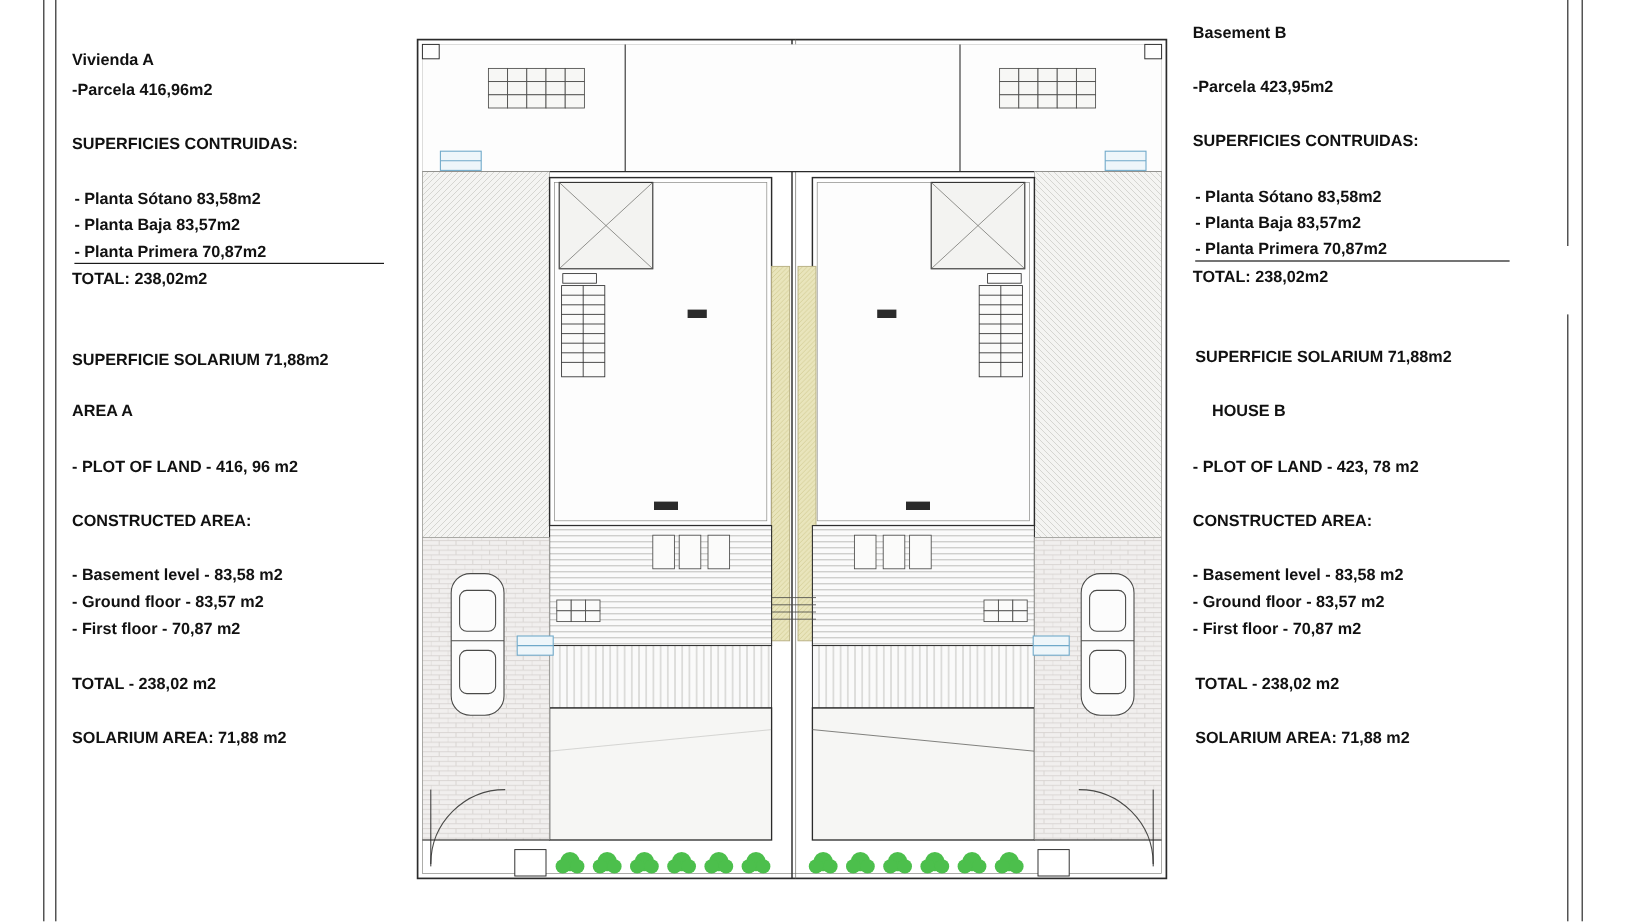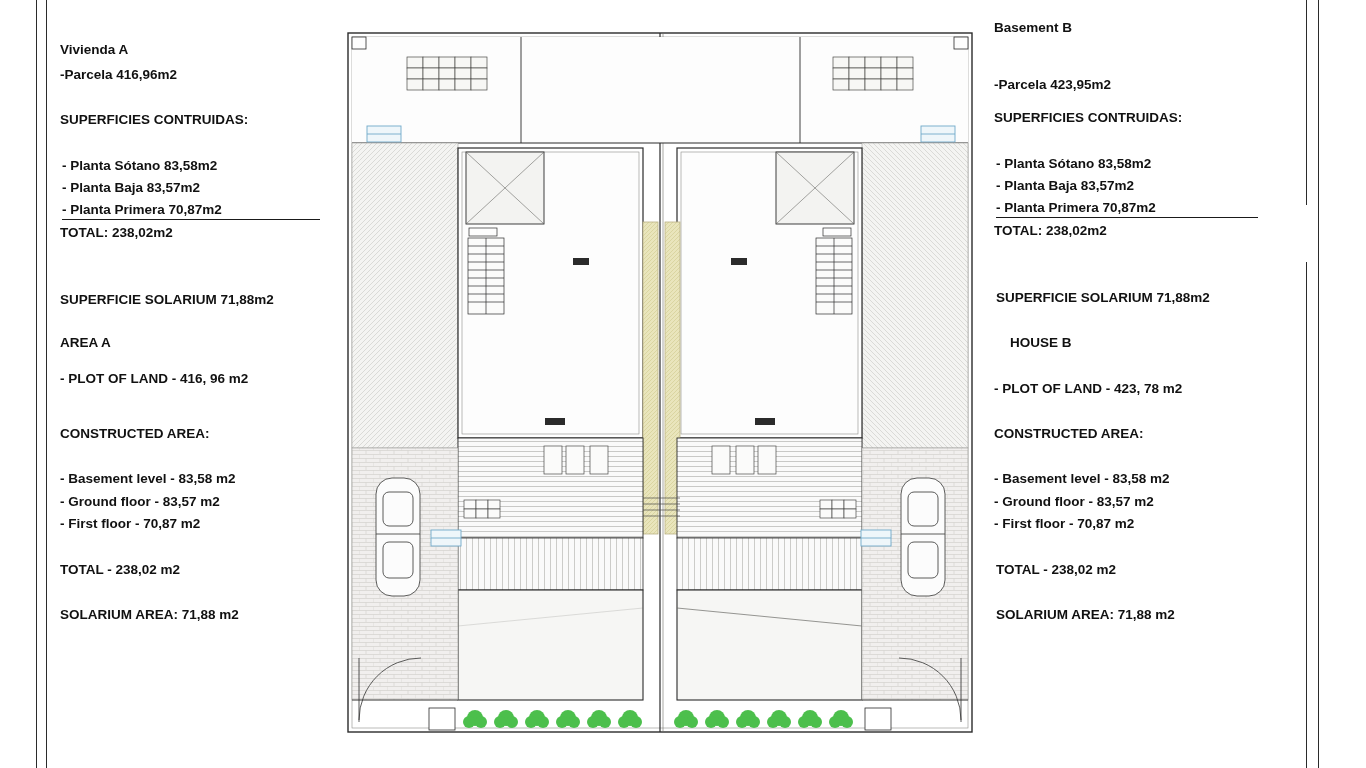--- a/index.html
+++ b/index.html
@@ -72,32 +72,32 @@
   <div class="ln" style="top:68px; left:0;">-Parcela 416,96m2</div>
   <div class="ln b" style="top:113px; left:0;">SUPERFICIES CONTRUIDAS:</div>
   <div class="ln" style="top:159px; left:2px;">- Planta Sótano 83,58m2</div>
   <div class="ln" style="top:181px; left:2px;">- Planta Baja 83,57m2</div>
   <div class="ln" style="top:203px; left:2px;">- Planta Primera 70,87m2</div>
   <div class="underline-block" style="top:219px; left:2px; width:258px;"></div>
   <div class="ln" style="top:226px; left:0;">TOTAL: 238,02m2</div>
 
   <div class="ln b" style="top:293px; left:0;">SUPERFICIE SOLARIUM 71,88m2</div>
   <div class="ln b" style="top:336px; left:0;">AREA A</div>
-  <div class="ln b" style="top:372px; left:0;">- PLOT OF LAND - 416, 96 m2</div>
+  <div class="ln b" style="top:382px; left:0;">- PLOT OF LAND - 416, 96 m2</div>
   <div class="ln b" style="top:427px; left:0;">CONSTRUCTED AREA:</div>
   <div class="ln b" style="top:472px; left:0;">- Basement level - 83,58 m2</div>
   <div class="ln b" style="top:495px; left:0;">- Ground floor - 83,57 m2</div>
   <div class="ln b" style="top:517px; left:0;">- First floor - 70,87 m2</div>
   <div class="ln b" style="top:563px; left:0;"> TOTAL - 238,02 m2</div>
   <div class="ln b" style="top:608px; left:0;">SOLARIUM AREA: 71,88 m2</div>
 </div>
 
 <div class="col col-right">
   <div class="ln b" style="top:21px; left:0;">Basement B</div>
-  <div class="ln" style="top:78px; left:0;">-Parcela 423,95m2</div>
+  <div class="ln" style="top:66px; left:0;">-Parcela 423,95m2</div>
   <div class="ln b" style="top:111px; left:0;">SUPERFICIES CONTRUIDAS:</div>
   <div class="ln" style="top:157px; left:2px;">- Planta Sótano 83,58m2</div>
   <div class="ln" style="top:179px; left:2px;">- Planta Baja 83,57m2</div>
   <div class="ln" style="top:201px; left:2px;">- Planta Primera 70,87m2</div>
   <div class="underline-block" style="top:217px; left:2px; width:262px;"></div>
   <div class="ln" style="top:224px; left:0;">TOTAL: 238,02m2</div>
 
   <div class="ln b" style="top:291px; left:2px;">SUPERFICIE SOLARIUM 71,88m2</div>
   <div class="ln b" style="top:336px; left:16px;">HOUSE B</div>
   <div class="ln b" style="top:382px; left:0;">- PLOT OF LAND - 423, 78 m2</div>

